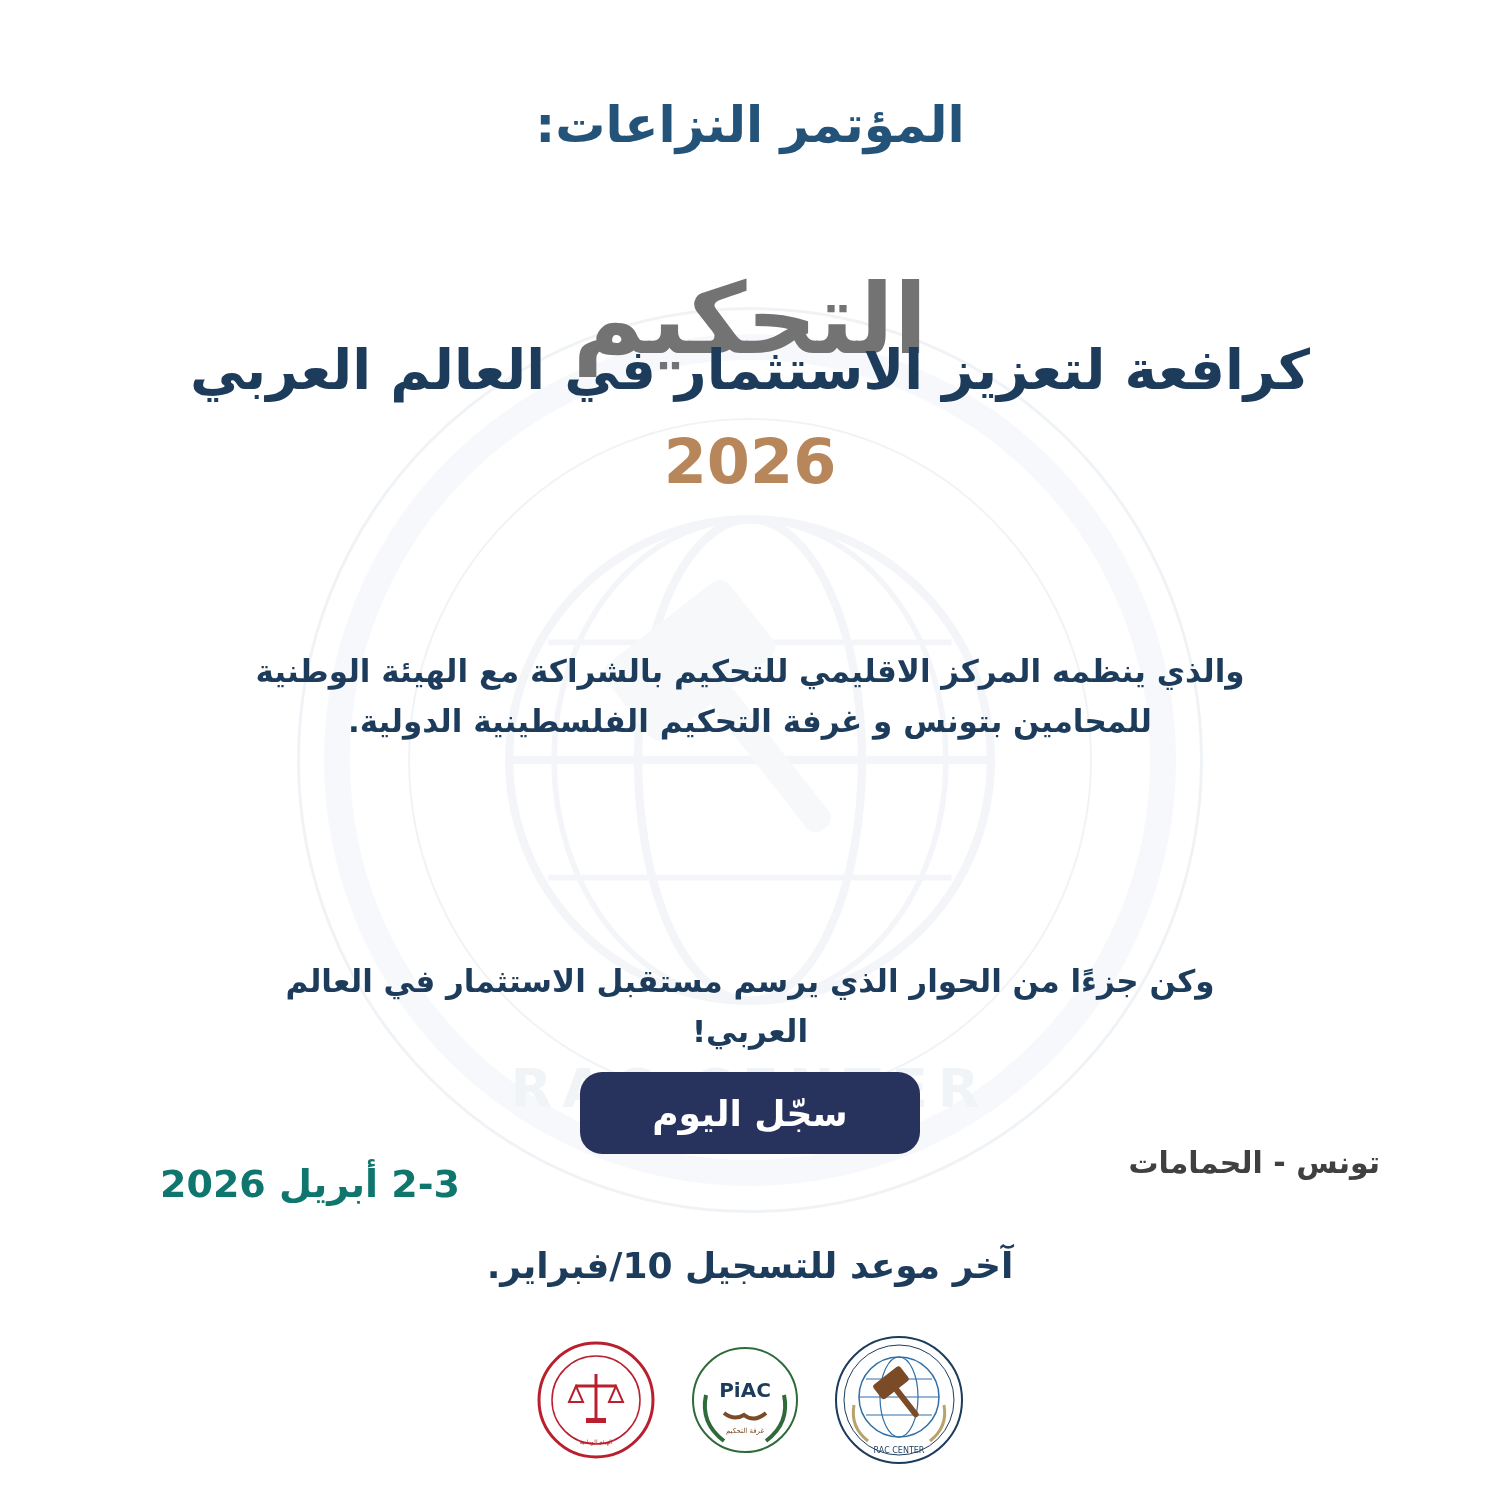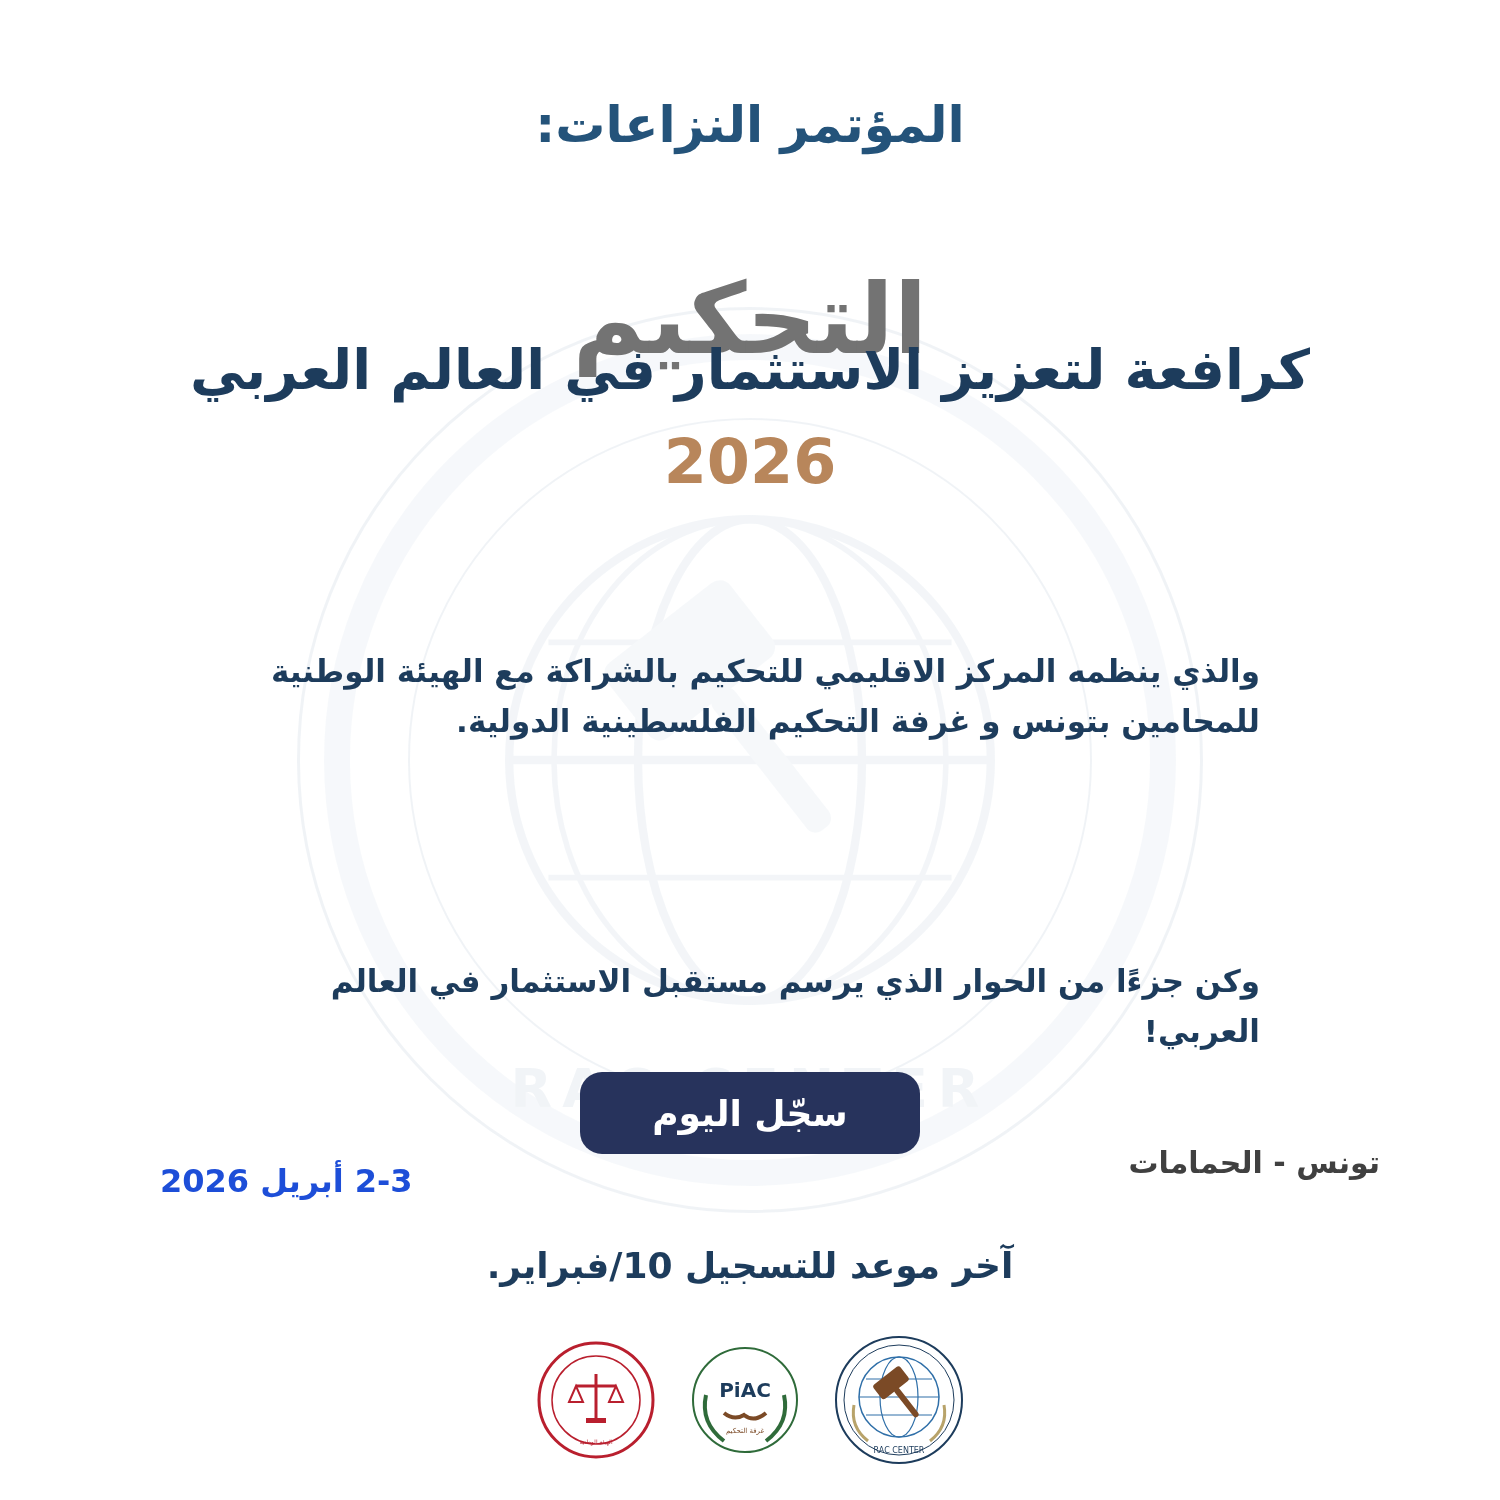--- a/index.html
+++ b/index.html
@@ -110,20 +110,21 @@
     font-weight: 700;
     color: #b8865b;
     direction: ltr;
   }
 
   .para {
     position: absolute;
     left: 50%;
     transform: translateX(-50%);
     width: 1020px;
+    text-align: center;
     font-size: 31px;
     line-height: 1.62;
     color: #1d3c5c;
     font-weight: 600;
   }
   .para.p1 { top: 615px; }
   .para.p2 { top: 740px; }
   .para.p3 { top: 925px; }
 
   .cta {
@@ -152,23 +153,23 @@
     top: 1145px;
     font-size: 30px;
     font-weight: 700;
     color: #404040;
   }
 
   .dates {
     position: absolute;
     left: 160px;
     top: 1162px;
-    font-size: 32px;
-    font-weight: 700;
-    color: #1d4ed8;
+    font-size: 38px;
+    font-weight: 700;
+    color: #0f766e;
     direction: rtl;
   }
 
   .deadline {
     position: absolute;
     left: 0; right: 0;
     top: 1245px;
     text-align: center;
     font-size: 36px;
     font-weight: 700;

